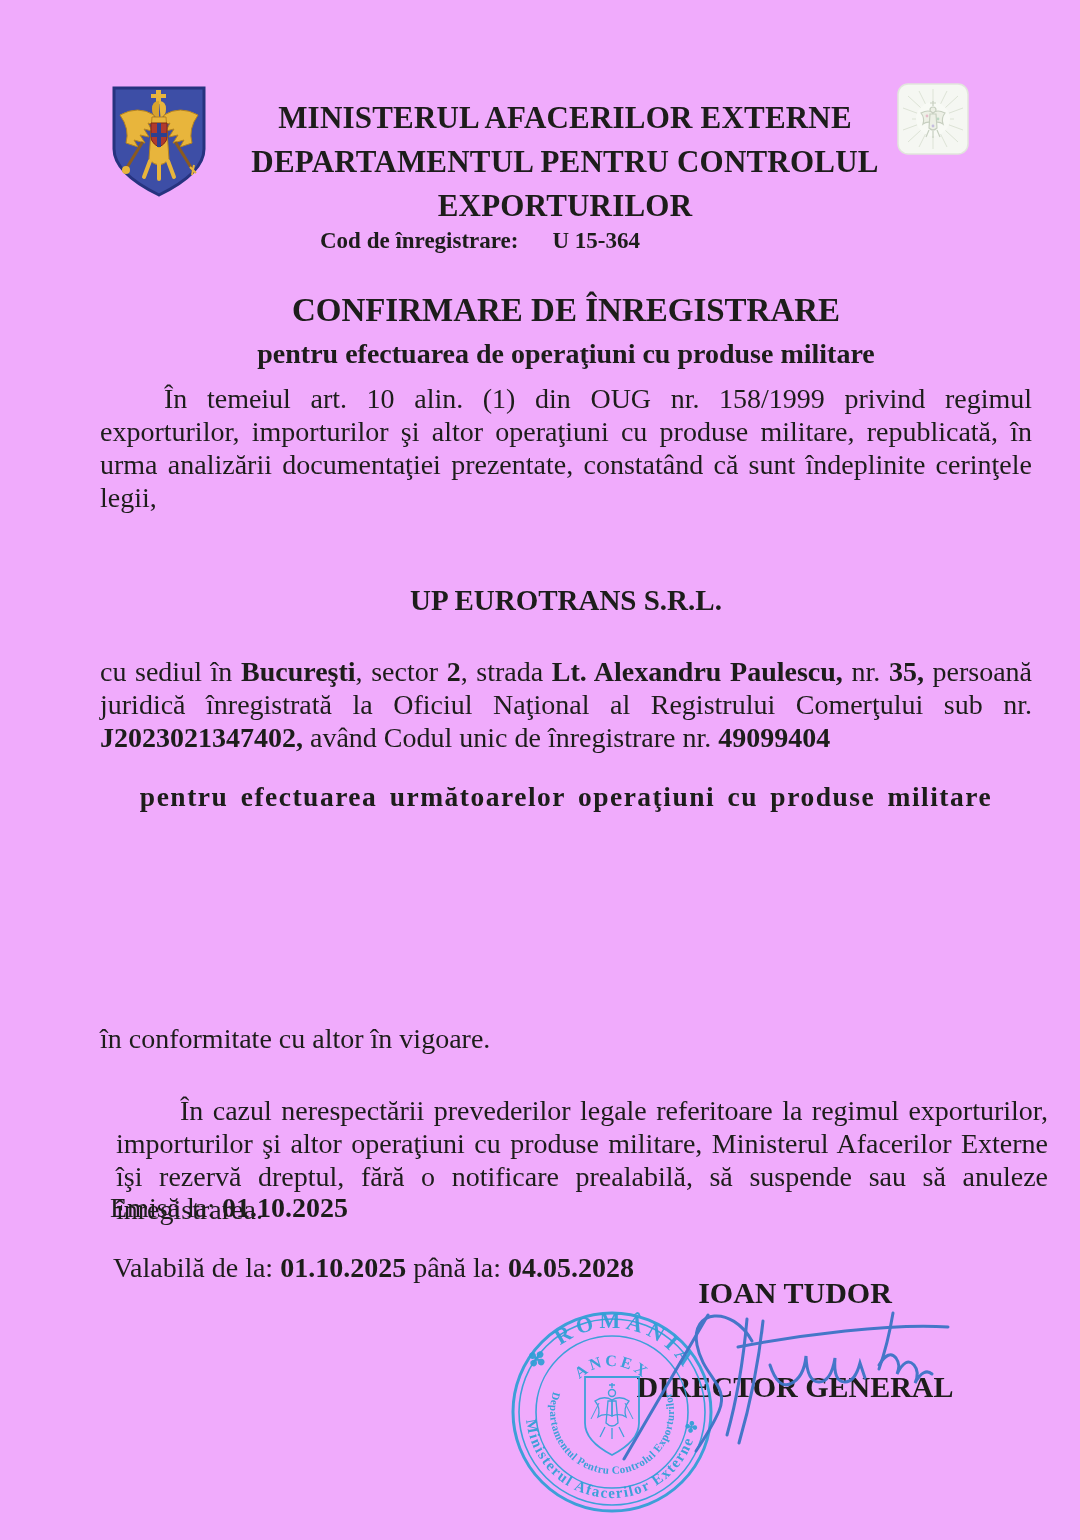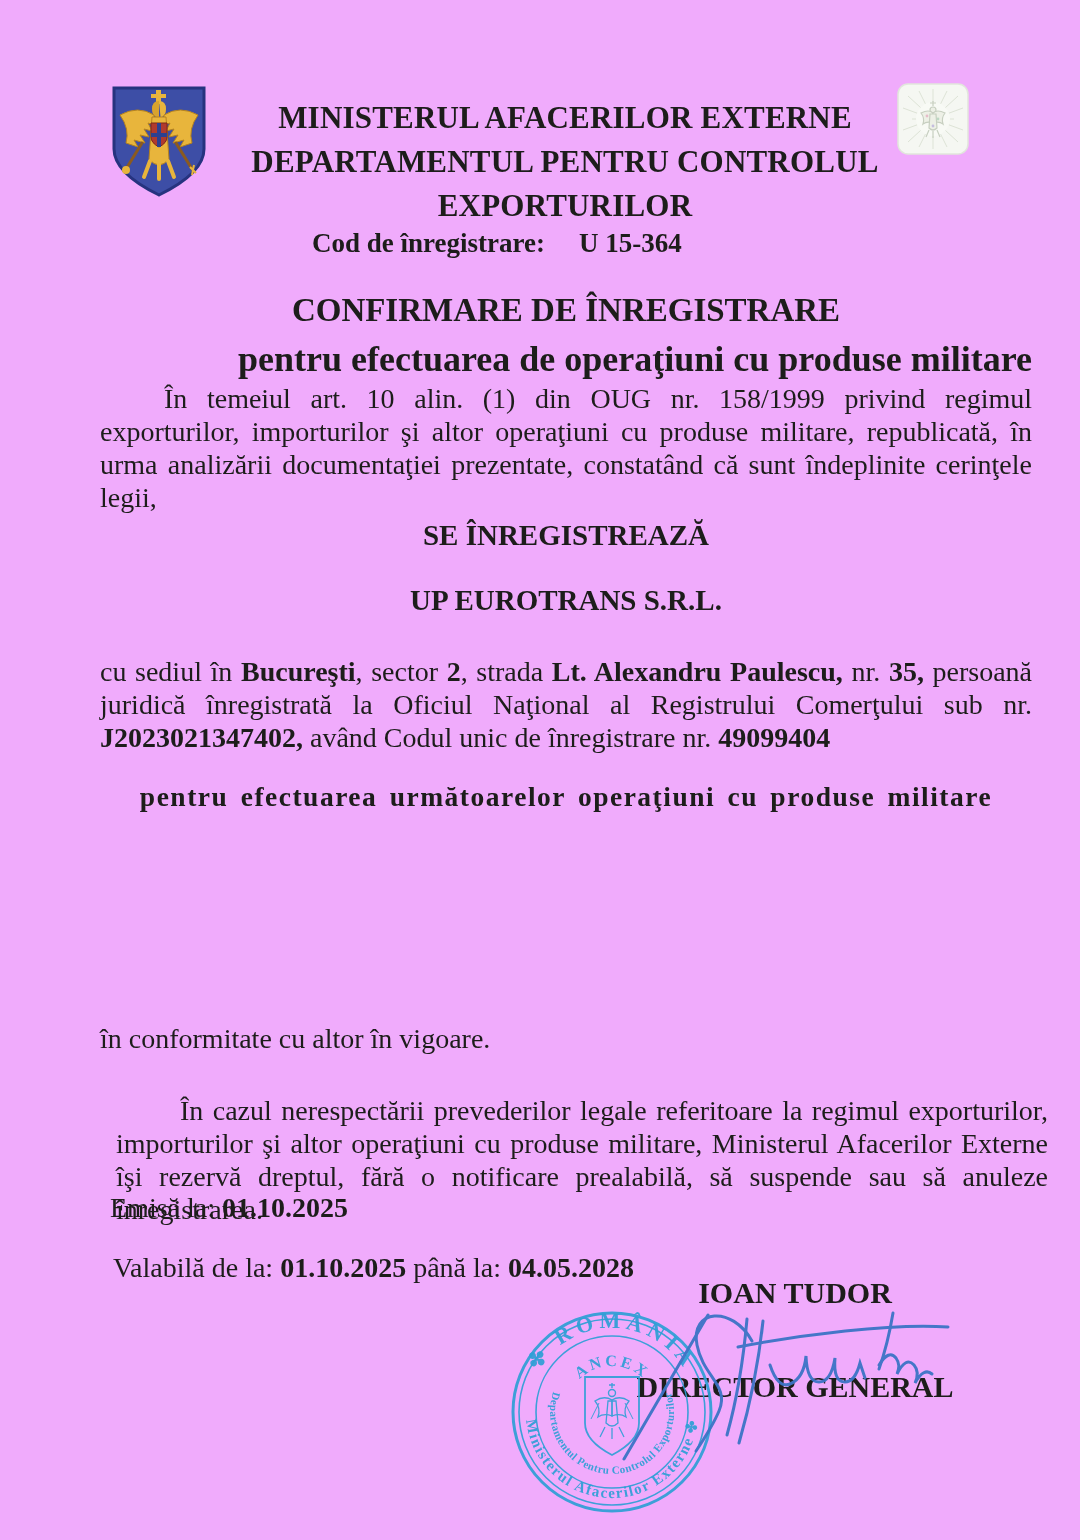--- a/index.html
+++ b/index.html
@@ -12,27 +12,27 @@
     color:#1d1d1b;
     overflow:hidden;
     padding-left:22px;
   }
   .abs{position:absolute;}
   .b{font-weight:bold;}
   
   .header-text{left:170px;top:96px;width:790px;text-align:center;
     font-weight:bold;font-size:31px;line-height:44px;letter-spacing:.2px;}
   
-  .reg-line{left:312px;top:228px;font-weight:bold;font-size:27px;}
+  .reg-line{left:320px;top:228px;font-weight:bold;font-size:23px;}
   .reg-line .code{margin-left:34px;}
   
   .doc-title{left:100px;top:292px;width:932px;text-align:center;
     font-weight:bold;font-size:33px;}
-  .doc-subtitle{left:100px;top:338px;width:932px;text-align:right;
-    font-weight:bold;font-size:36px;}
+  .doc-subtitle{left:100px;top:338px;width:932px;text-align:center;
+    font-weight:bold;font-size:28px;}
   
   .para{left:100px;width:932px;font-size:28px;line-height:33px;
     text-align:justify;}
   .indent{text-indent:64px;}
   .center-line{left:100px;width:932px;text-align:center;font-weight:bold;font-size:29px;}
   .ops-heading{left:100px;top:781px;width:932px;text-align:center;
     font-weight:bold;font-size:27.5px;letter-spacing:1.5px;word-spacing:4px;}
   .ops-block{left:100px;top:863px;width:932px;text-align:center;
     font-weight:bold;font-size:29px;line-height:41px;}
   .date-line{font-size:28px;}
@@ -93,21 +93,20 @@
 
   <div class="abs reg-line">
     <span>Cod de înregistrare:</span><span class="code">U 15-364</span>
   </div>
 
   <div class="abs doc-title">CONFIRMARE DE ÎNREGISTRARE</div>
   <div class="abs doc-subtitle">pentru efectuarea de operaţiuni cu produse militare</div>
 
   <p class="abs para indent" style="top:382px;margin:0">În temeiul art. 10 alin. (1) din OUG nr. 158/1999 privind regimul exporturilor, importurilor şi altor operaţiuni cu produse militare, republicată, în urma analizării documentaţiei prezentate, constatând că sunt îndeplinite cerinţele legii,</p>
 
-  <div class="abs center-line" style="top:519px">SE ÎNREGISTREAZĂ</div>
 
   <div class="abs center-line" style="top:584px">UP EUROTRANS S.R.L.</div>
 
   <p class="abs para" style="top:655px;margin:0"><span>cu sediul în </span><span class="b">Bucureşti</span><span>, sector </span><span class="b">2</span><span>, strada </span><span class="b">Lt. Alexandru Paulescu,</span><span> nr. </span><span class="b">35,</span><span> persoană juridică înregistrată la Oficiul Naţional al Registrului Comerţului sub nr. </span><span class="b">J2023021347402,</span><span> având Codul unic de înregistrare nr. </span><span class="b">49099404</span></p>
 
   <div class="abs ops-heading">pentru efectuarea următoarelor operaţiuni cu produse militare</div>
 
 
   <div class="abs para" style="top:1022px">în conformitate cu altor în vigoare.</div>
 

